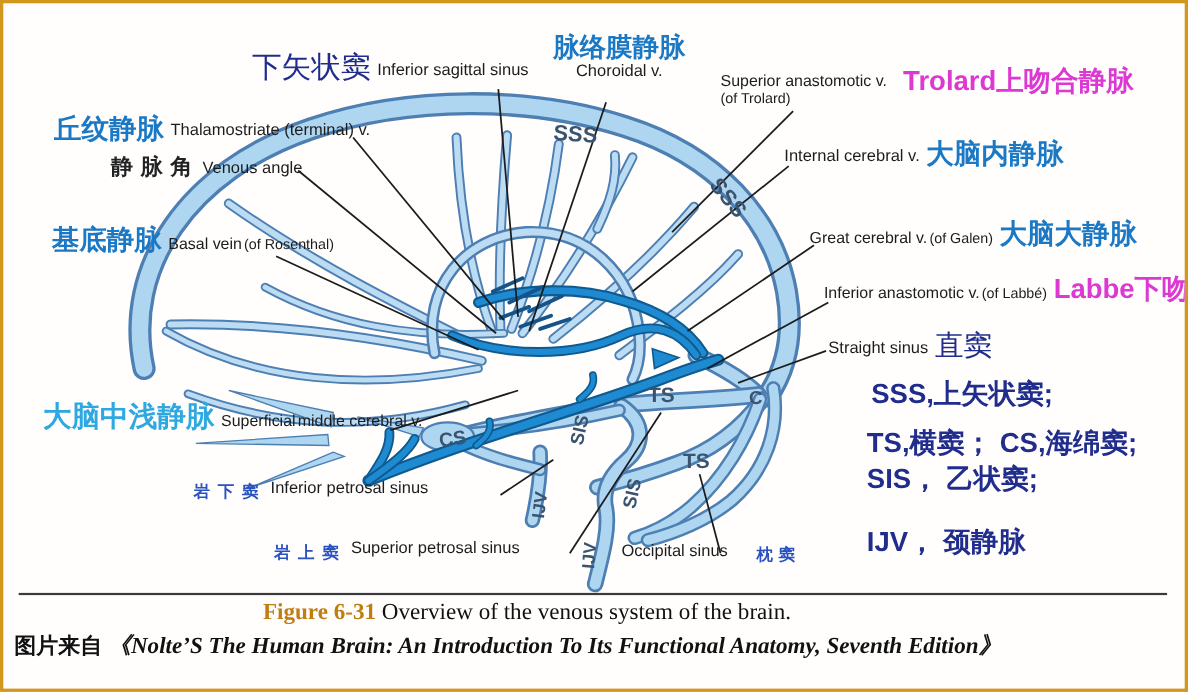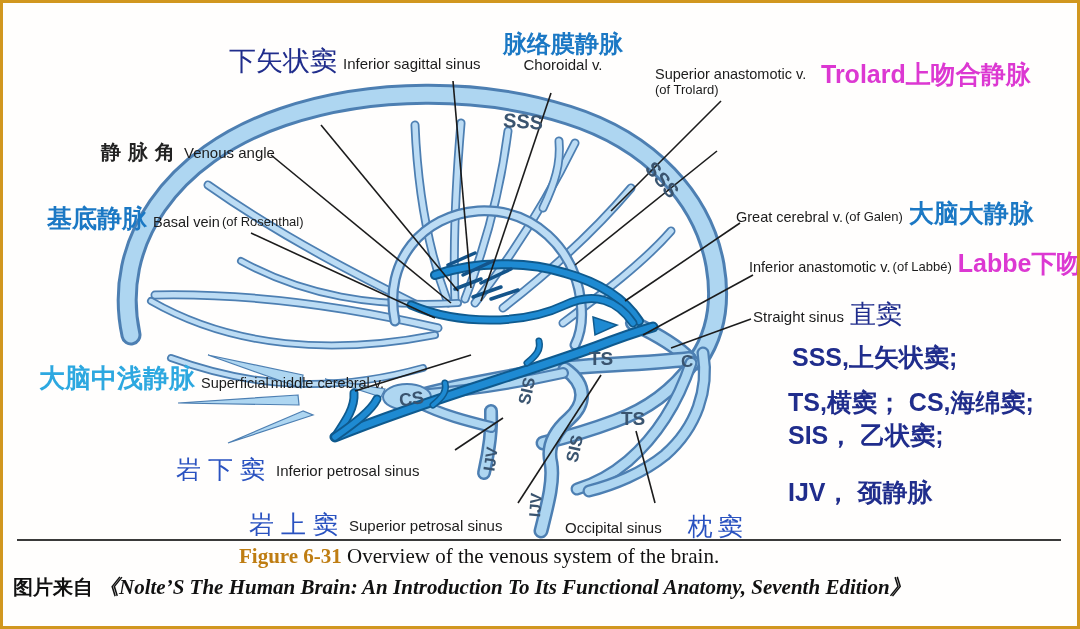--- a/index.html
+++ b/index.html
@@ -16,21 +16,21 @@
   .do{fill:none;stroke:#0f5a8e;stroke-linecap:round;}
   .di{fill:none;stroke:#1e8ad2;stroke-linecap:round;}
   .spk{fill:#aed6f1;stroke:#4d7fb2;stroke-width:1.2;}
   .ldr{stroke:#1c1c1c;stroke-width:1.6;fill:none;}
   .abbr{fill:#3a546f;font-weight:bold;font-family:"Liberation Sans",sans-serif;}
   
   .lbl{position:absolute;white-space:nowrap;display:flex;align-items:flex-end;gap:6px;line-height:1.05;}
   .zh-navy{color:#202d8c;font-weight:normal;font-size:27px;}
   .zh-blue{color:#1b78c4;font-weight:bold;font-size:25px;}
   .zh-cyan{color:#2da8e0;font-weight:bold;font-size:26px;}
-  .zh-royal{color:#2a52c0;font-weight:normal;font-size:25px;letter-spacing:7px;margin-top:20px;}
+  .zh-royal{color:#2a52c0;font-weight:bold;font-size:15px;letter-spacing:7px;}
   .zh-black{color:#222;font-weight:bold;font-size:20px;letter-spacing:7px;}
   .zh-mag{color:#dc38d2;font-weight:bold;font-size:23px;}
   .en{color:#1c1c1c;font-size:15px;padding-bottom:4px;}
   .en-sm{color:#1c1c1c;font-size:14.5px;}
   .sub{color:#1c1c1c;font-size:13px;}
   .encol{display:flex;flex-direction:row;gap:2px;padding-bottom:1px;}
   .legend-line{position:absolute;color:#202d8c;font-weight:bold;font-size:25px;white-space:nowrap;}
   .divider{position:absolute;left:14px;top:536px;width:1044px;height:0;border-top:2px solid #3a3a3a;}
   .caption{position:absolute;left:236px;top:541px;font-family:"Liberation Serif",serif;font-size:21px;white-space:nowrap;}
   .caption .fig{color:#bf7d12;font-weight:bold;}
@@ -240,21 +240,29 @@
   </div>
 
   <div class="lbl" style="left:652px;top:64px;flex-direction:column;align-items:flex-start;gap:1px;">
     <span class="en-sm">Superior anastomotic v.</span>
     <span class="sub">(of Trolard)</span>
   </div>
   <div class="lbl" style="left:818px;top:58px;">
     <span class="zh-mag" style="font-size:25px;">Trolard上吻合静脉</span>
   </div>
 
-
+  <div class="lbl" style="left:46px;top:101px;">
+    <span class="zh-blue">丘纹静脉</span>
+    <span class="en">Thalamostriate (terminal) v.</span>
+  </div>
+
+  <div class="lbl" style="left:710px;top:124px;">
+    <span class="en">Internal cerebral v.</span>
+    <span class="zh-blue">大脑内静脉</span>
+  </div>
 
   <div class="lbl" style="left:98px;top:139px;">
     <span class="zh-black">静脉角</span>
     <span class="en" style="padding-bottom:2px;margin-left:-4px;">Venous angle</span>
   </div>
 
   <div class="lbl" style="left:733px;top:197px;">
     <span class="encol">
       <span class="en-sm">Great cerebral v.</span>
       <span class="sub">(of Galen)</span>

